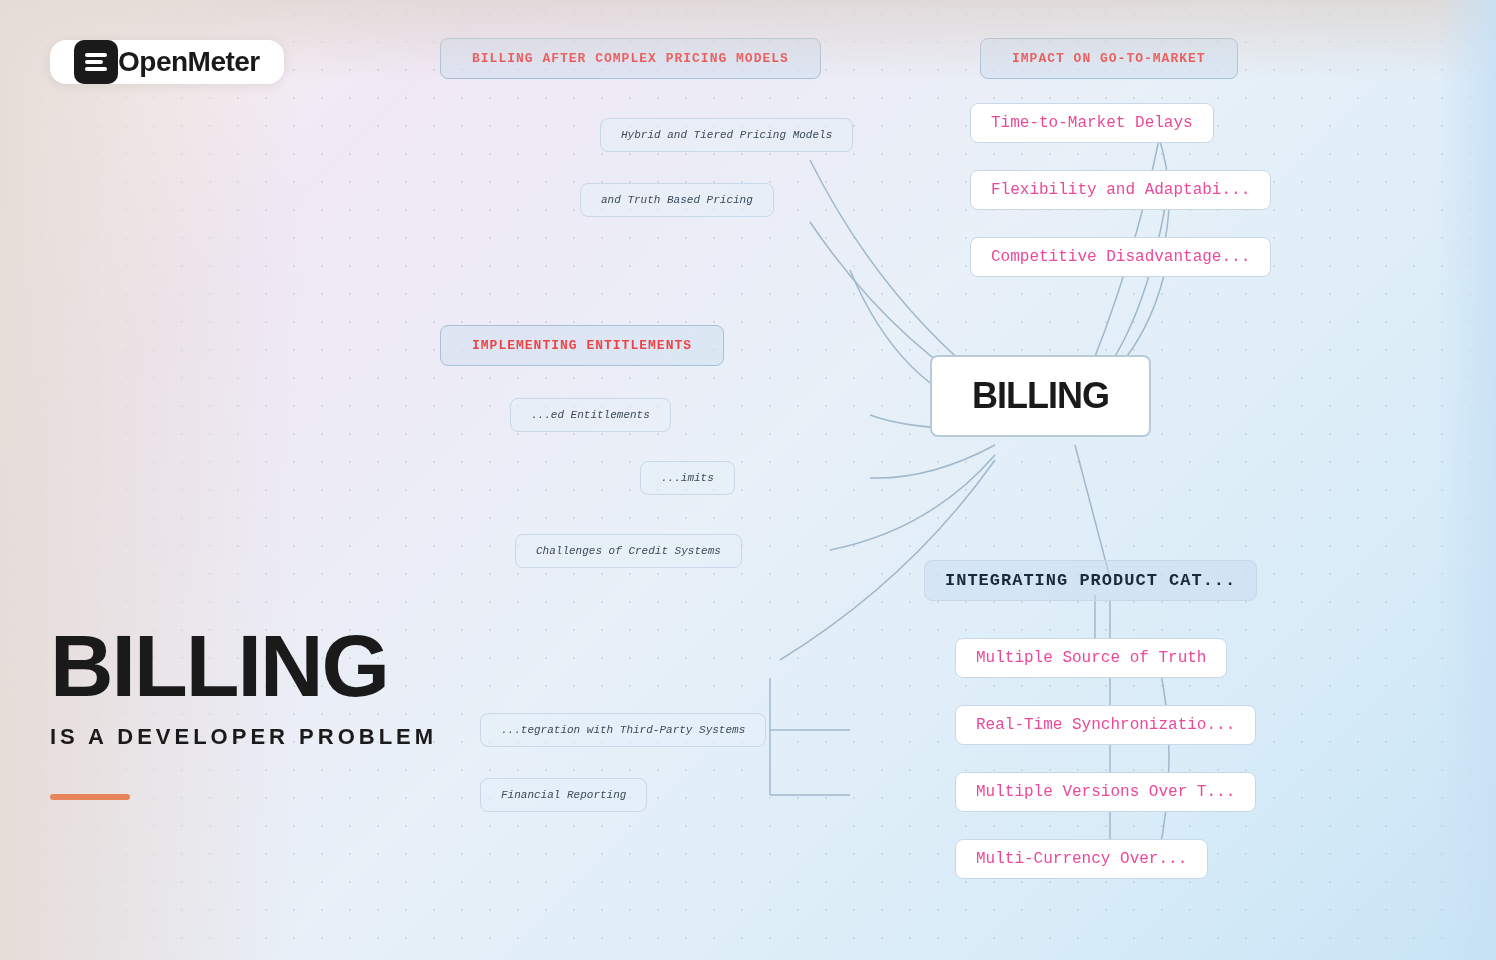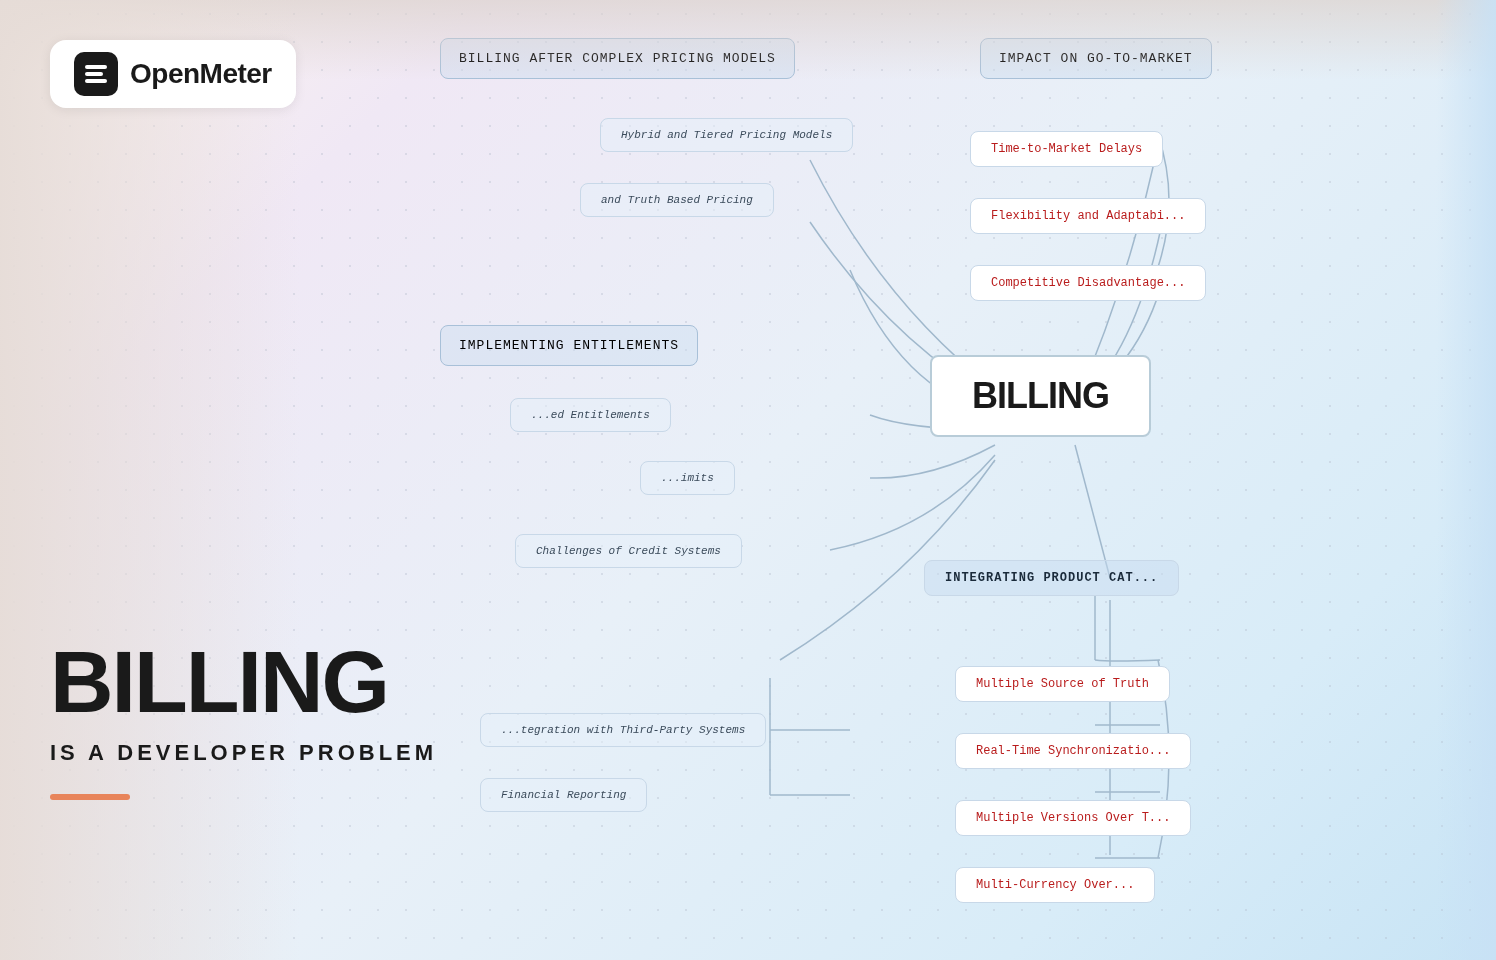--- a/index.html
+++ b/index.html
@@ -34,24 +34,23 @@
       display: flex;
       flex-direction: column;
       padding: 40px 50px;
       z-index: 10;
     }
 
     
     .logo-container {
       display: flex;
       align-items: center;
-      gap: 12px;
       background: white;
       border-radius: 16px;
-      padding: 12px 24px;
+      padding: 0 24px;
       width: fit-content;
       box-shadow: 0 2px 12px rgba(0,0,0,0.08);
     }
 
     .logo-icon {
       width: 44px;
       height: 44px;
       background: #1a1a1a;
       border-radius: 10px;
       display: flex;
@@ -101,21 +100,21 @@
       margin-bottom: 16px;
     }
 
     .hero-subtitle {
       font-size: 22px;
       font-weight: 600;
       color: #1a1a1a;
       letter-spacing: 4px;
       text-transform: uppercase;
       font-family: -apple-system, BlinkMacSystemFont, 'Segoe UI', sans-serif;
-      margin-bottom: 28px;
+      margin-bottom: 44px;
     }
 
     .hero-accent {
       width: 80px;
       height: 6px;
       background: #e8845a;
       border-radius: 3px;
     }
 
     
@@ -126,59 +125,58 @@
       border: 1.5px solid #c8d8e8;
       padding: 10px 20px;
       font-family: 'Courier New', monospace;
       white-space: nowrap;
       color: #2a3a4a;
     }
 
     .node-header {
       background: rgba(200, 220, 240, 0.4);
       border: 1.5px solid #a8c0d8;
-      font-weight: 400;
+      font-weight: 700;
       text-transform: uppercase;
       letter-spacing: 1px;
       font-size: 13px;
-      padding: 12px 18px;
-      color: #000000;
+      padding: 12px 31px;
+      color: #ef4444;
     }
 
     .node-bold {
       font-weight: 900;
       font-size: 36px;
       font-family: -apple-system, BlinkMacSystemFont, 'Segoe UI', sans-serif;
       padding: 18px 40px;
       color: #1a1a1a;
       letter-spacing: -1px;
       border: 2px solid #b8ccd8;
     }
 
     .node-sub-header {
       font-weight: 700;
       text-transform: uppercase;
-      font-size: 12px;
+      font-size: 17px;
       letter-spacing: 1px;
       background: rgba(200, 220, 240, 0.5);
       color: #1a2a3a;
     }
 
     .node-item {
       font-size: 11px;
       font-style: italic;
       color: #3a4a5a;
       background: rgba(230, 240, 250, 0.5);
     }
 
     .node-impact {
-      font-size: 12px;
-      color: #b91c1c;
+      font-size: 16px;
+      color: #ec4899;
       background: white;
-      margin-top: 28px;
     }
 
     
     .connectors-svg {
       position: absolute;
       inset: 0;
       width: 100%;
       height: 100%;
       pointer-events: none;
     }

